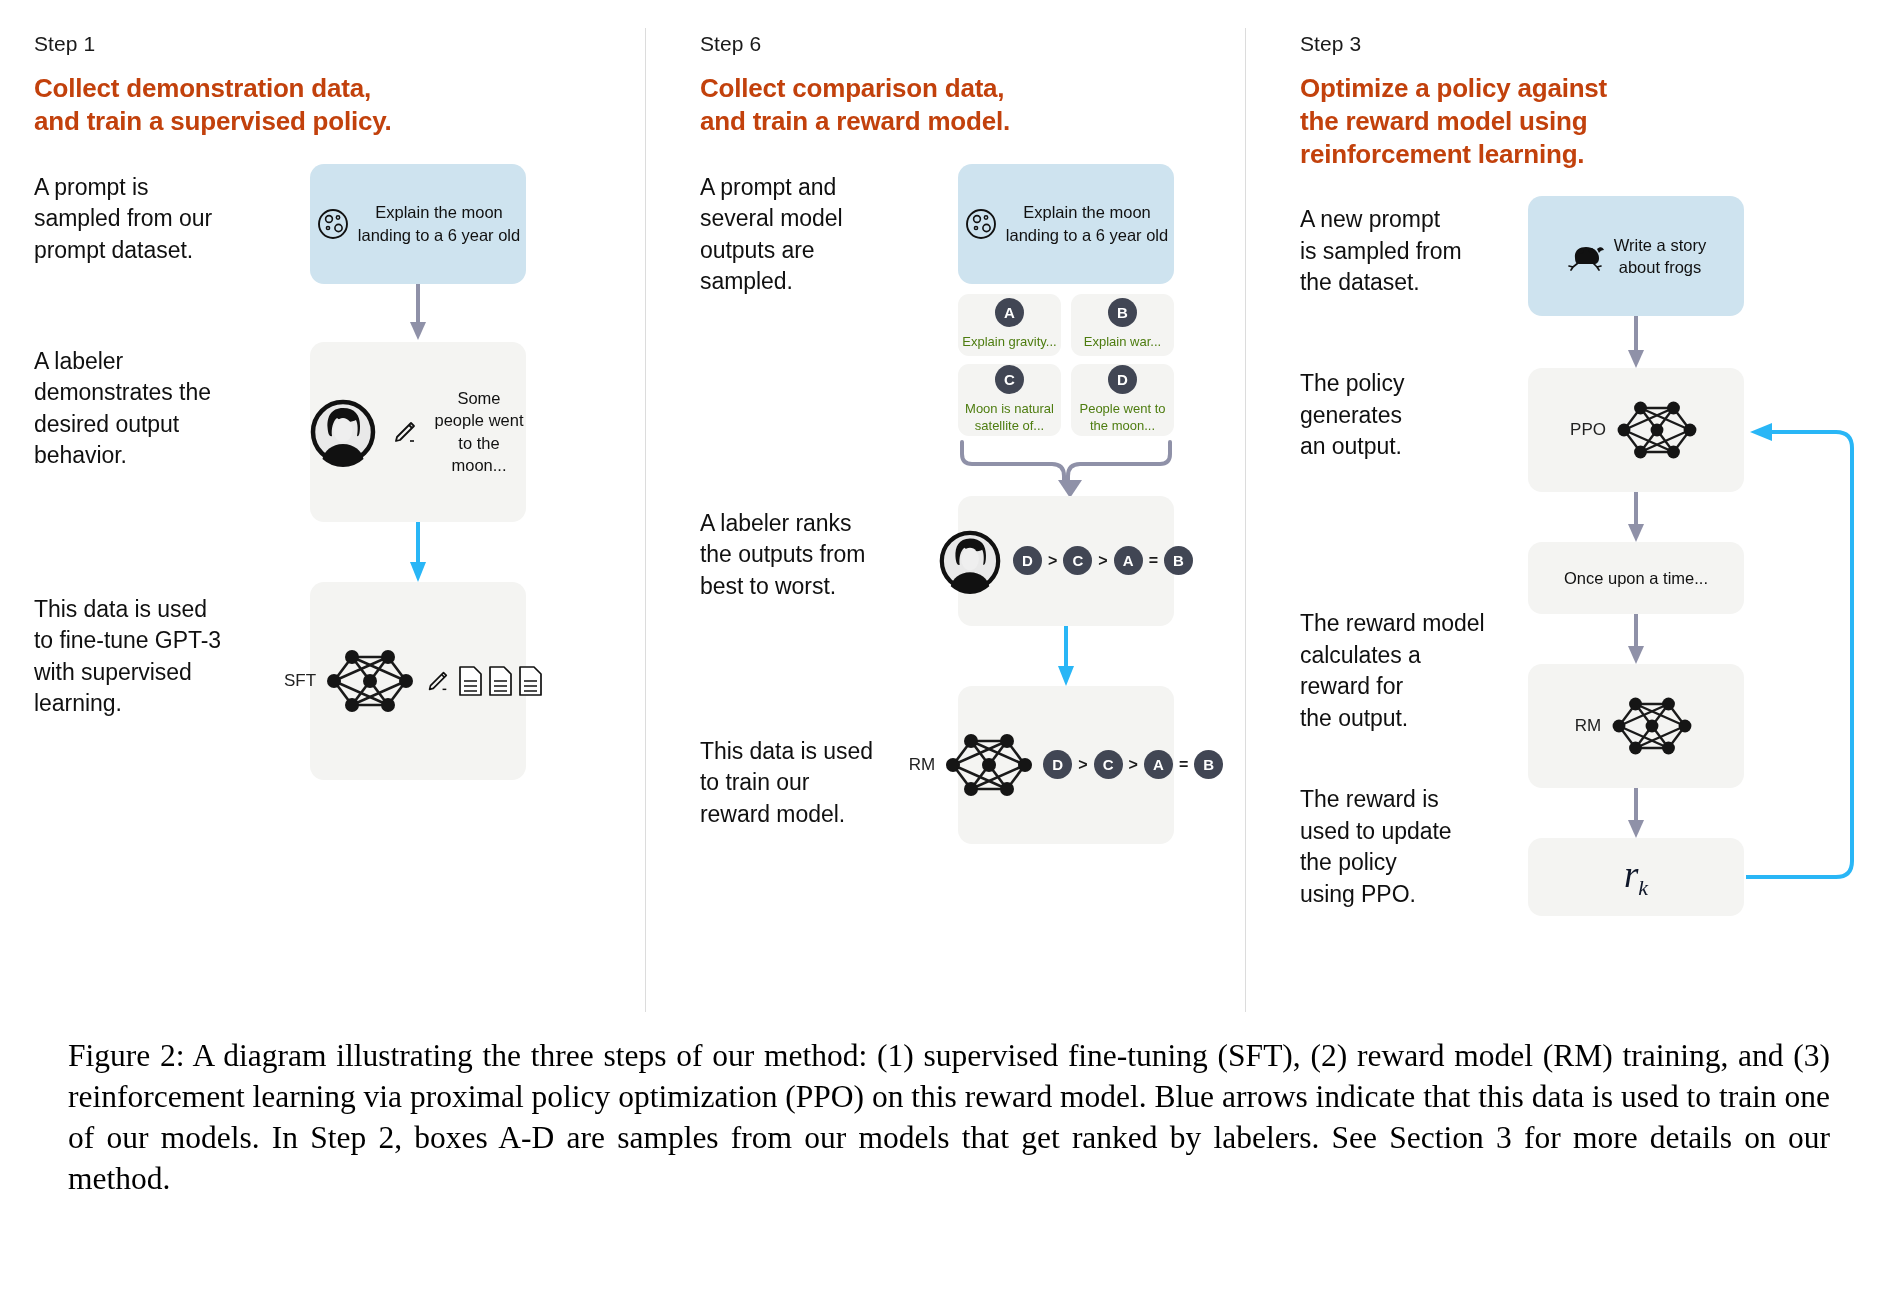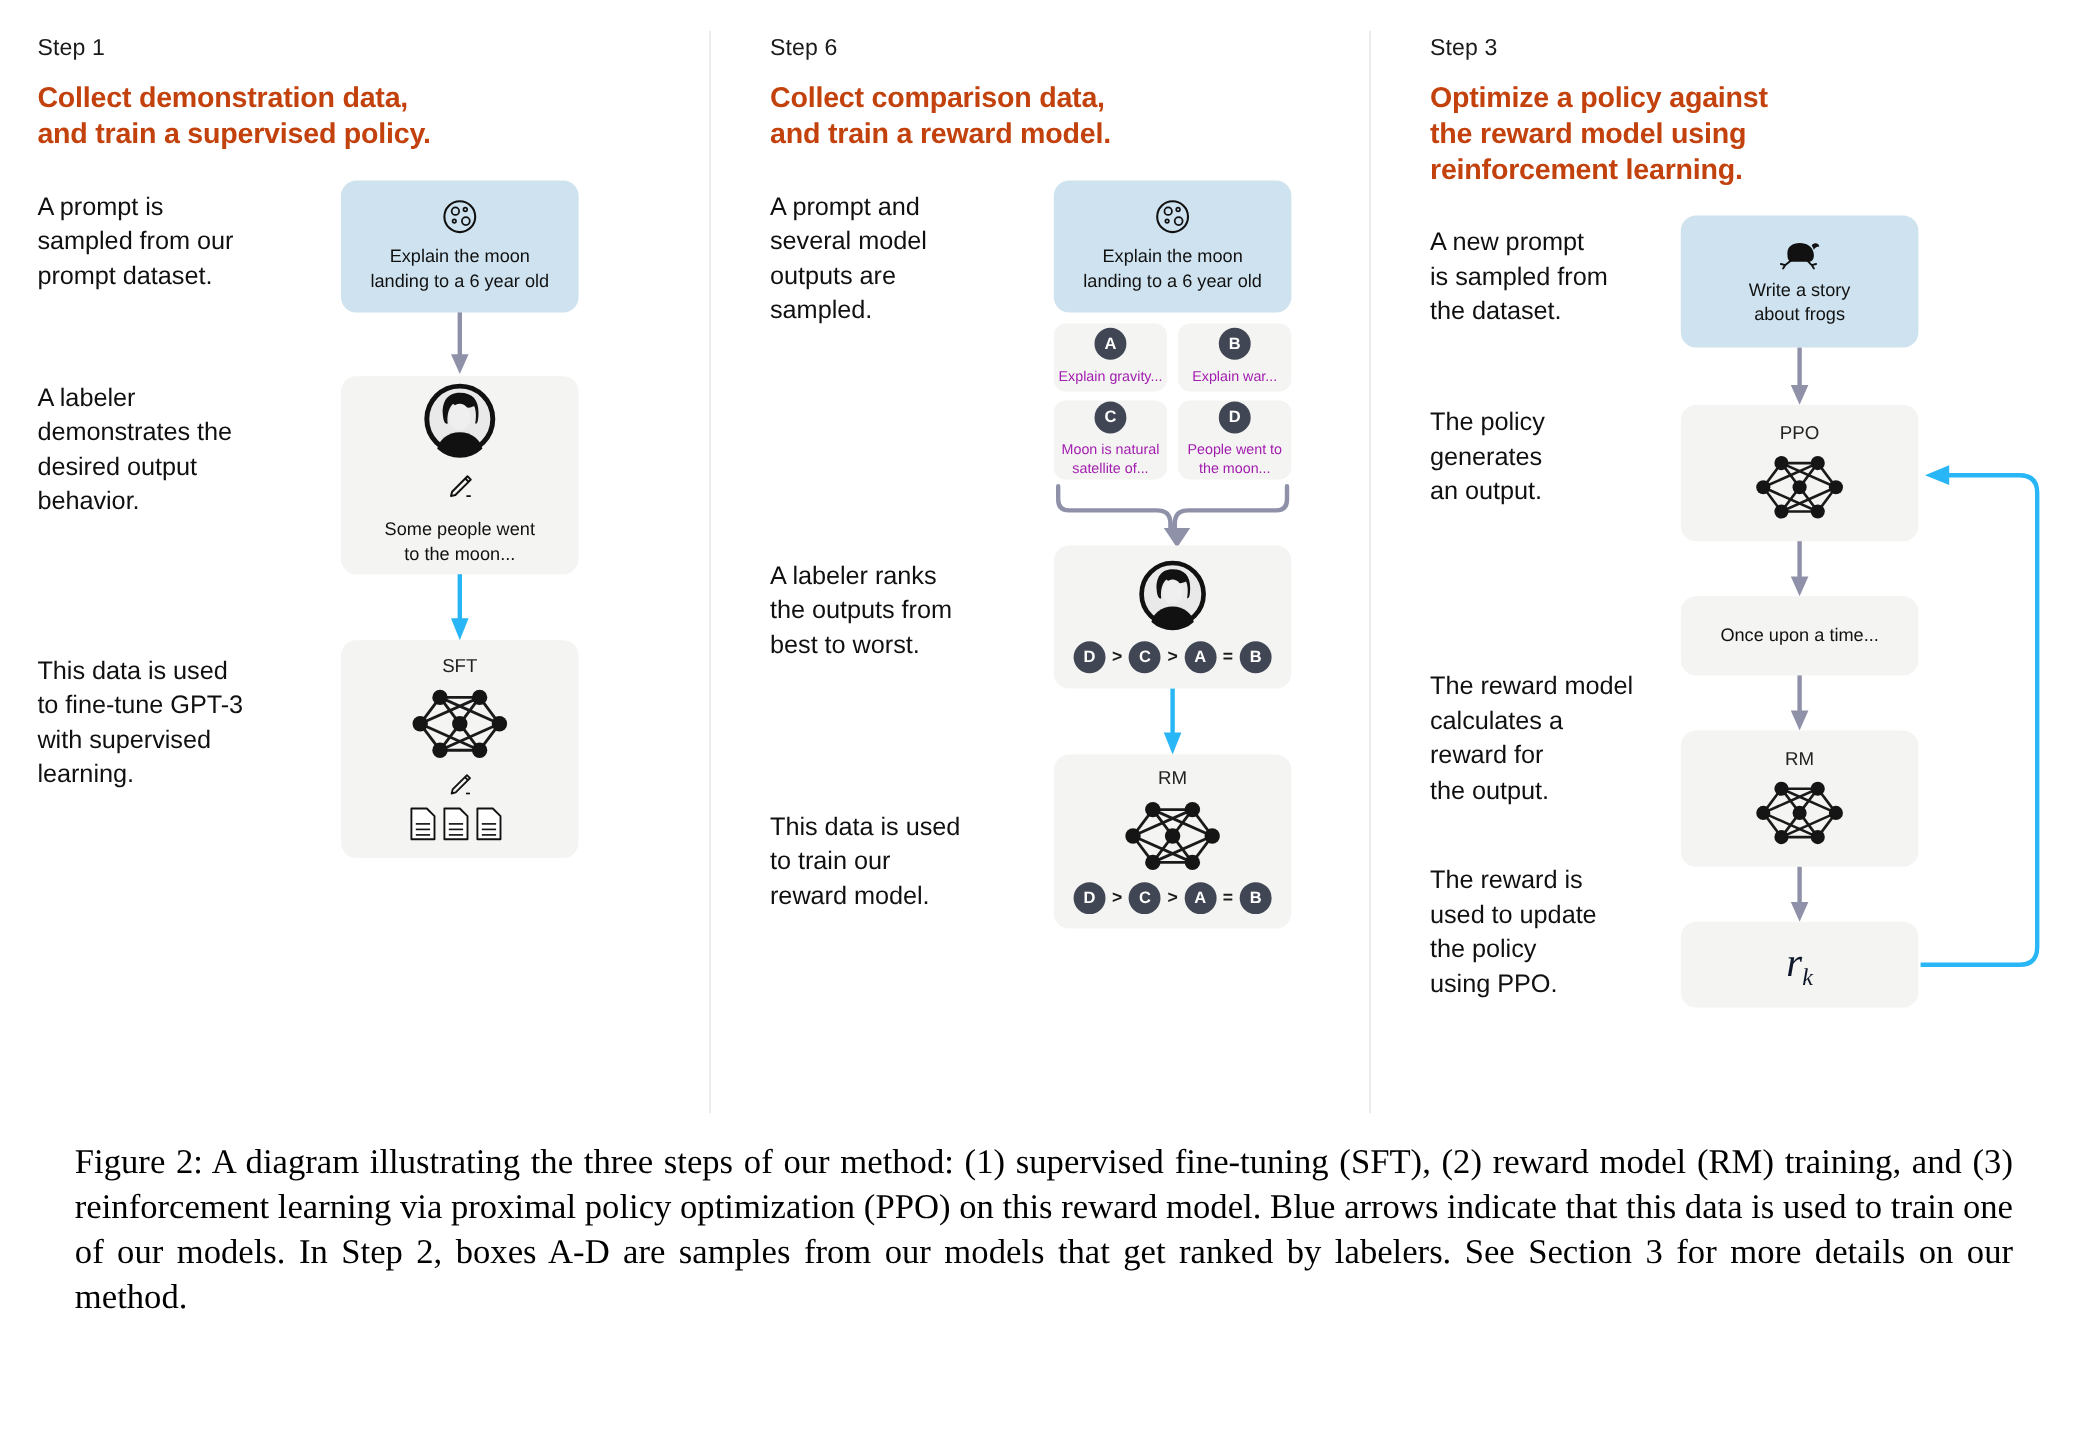--- a/index.html
+++ b/index.html
@@ -61,21 +61,21 @@
     white-space: pre-line;
     letter-spacing: -.05px;
   }
 
   
   .card {
     position: absolute;
     border-radius: 14px;
     background: #f4f4f2;
     display: flex;
-    flex-direction: column;
+    flex-direction: row;
     align-items: center;
     justify-content: center;
   }
   .card.blue { background: #cee3ef; }
   .card-text {
     font-size: 16.5px;
     line-height: 1.34;
     text-align: center;
     color: #111;
     white-space: pre-line;
@@ -92,21 +92,21 @@
     display: flex;
     flex-direction: column;
     align-items: center;
     justify-content: center;
     gap: 7px;
   }
   .mini-text {
     font-size: 13px;
     line-height: 1.25;
     text-align: center;
-    color: #a21caf;
+    color: #4d7c0f;
     white-space: pre-line;
   }
 
   
   .badge {
     width: 29px; height: 29px;
     border-radius: 50%;
     background: #414654;
     color: #fff;
     font-size: 15px;

